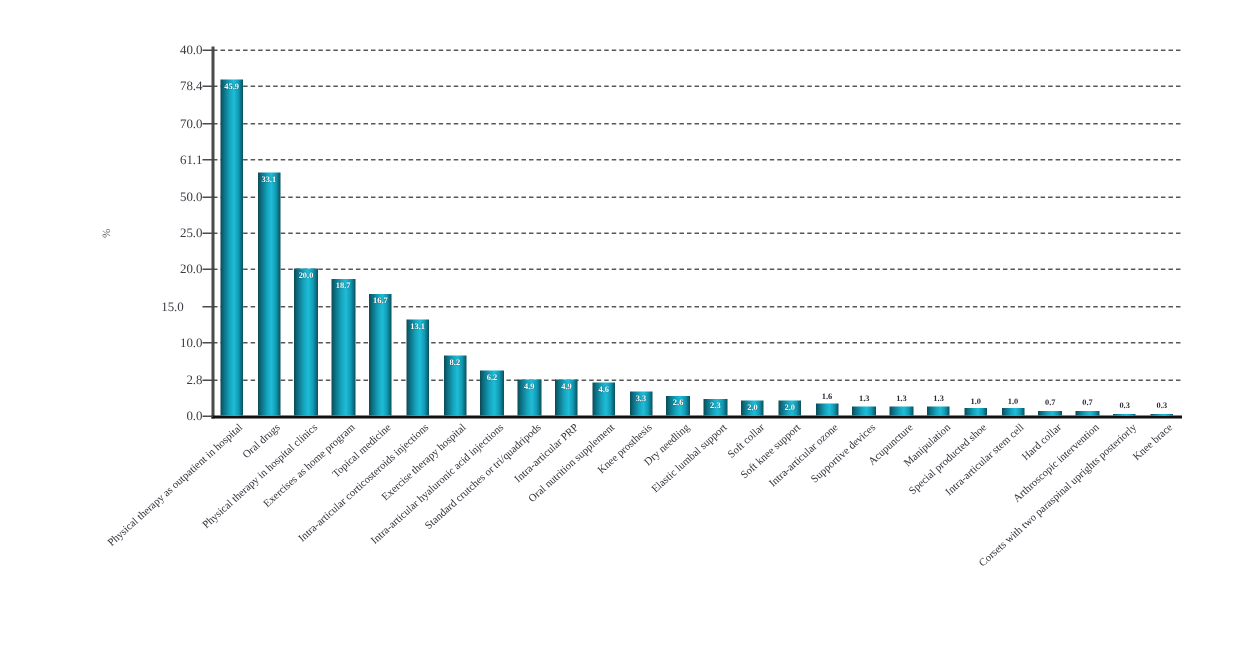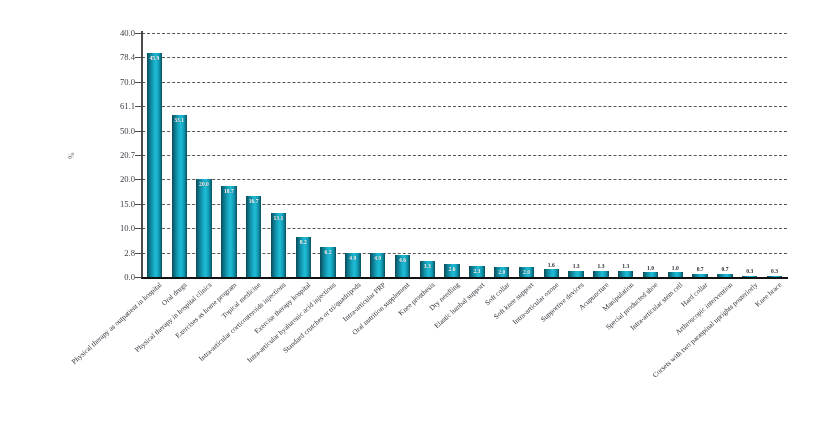--- a/index.html
+++ b/index.html
@@ -147,23 +147,23 @@
 
 <div id="chart-root">
 
 
   <div id="y-axis-title">%</div>
 
   <div id="y-tick-labels">
       <div class="y-tick-label" style="top: 244px;">0.0</div>
       <div class="y-tick-label" style="top: 219.6px;">2.8</div>
       <div class="y-tick-label" style="top: 195.2px;">10.0</div>
-      <div class="y-tick-label" style="top: 170.8px;">15.0</div>
+      <div class="y-tick-label" style="top: 170.8px; text-align: center;">15.0</div>
       <div class="y-tick-label" style="top: 146.4px;">20.0</div>
-      <div class="y-tick-label" style="top: 122px;">20.7</div>
+      <div class="y-tick-label" style="top: 122px;">25.0</div>
       <div class="y-tick-label" style="top: 97.6px;">50.0</div>
       <div class="y-tick-label" style="top: 73.2px;">61.1</div>
       <div class="y-tick-label" style="top: 48.8px;">70.0</div>
       <div class="y-tick-label" style="top: 24.4px;">78.4</div>
       <div class="y-tick-label" style="top: 0px;">40.0</div>
     </div>
 
   <div id="y-axis-line"></div>
   <div id="x-axis-line"></div>
 

